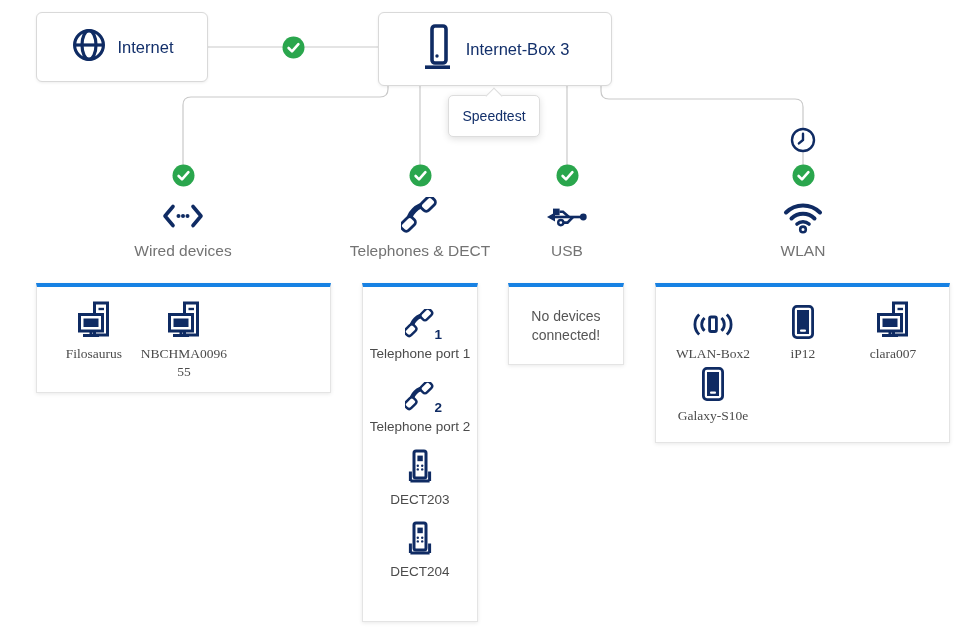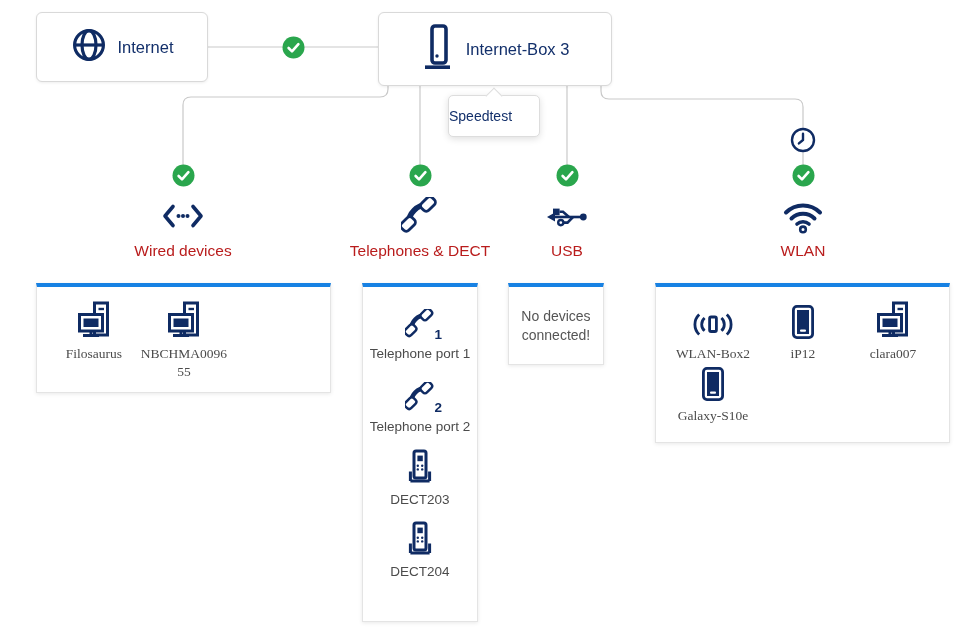--- a/index.html
+++ b/index.html
@@ -16,40 +16,40 @@
   .node-internet { left:36px; top:12px; width:172px; height:70px; }
   .node-router  { left:378px; top:12px; width:234px; height:74px; }
   .node-label { color:#13306b; font-size:16.5px; }
 
   .check { position:absolute; z-index:3; width:23px; height:23px; }
   .check-link { left:282px; top:36px; }
   .clock { position:absolute; left:790px; top:127px; z-index:3; width:26px; height:26px; }
 
   .tooltip { position:absolute; left:448px; top:95px; width:92px; height:42px; background:#fff;
     border:1px solid #ddd; border-radius:5px; box-shadow:0 2px 7px rgba(0,0,0,.13);
-    display:flex; align-items:center; z-index:4; cursor:pointer; }
+    display:flex; align-items:center; justify-content:center; z-index:4; cursor:pointer; }
   .tooltip::before { content:""; position:absolute; top:-6px; left:50%; margin-left:-6px;
     width:11px; height:11px; background:#fff; border-left:1px solid #ddd; border-top:1px solid #ddd;
     transform:rotate(45deg); }
   .tooltip-label { color:#13306b; font-size:14px; position:relative; z-index:1; }
 
   .branch { position:absolute; top:164px; width:200px; text-align:center; z-index:2; }
   .branch-check { height:23px; display:flex; justify-content:center; }
   .branch-icon { height:44px; margin-top:7px; display:flex; align-items:center; justify-content:center; }
-  .branch-label { margin-top:4px; color:#b91c1c; font-size:15.5px; }
+  .branch-label { margin-top:4px; color:#737373; font-size:15.5px; }
   .branch-wired  { left:83px; }
   .branch-phones { left:320px; }
   .branch-usb    { left:467px; }
   .branch-wlan   { left:703px; }
 
   .card { position:absolute; top:283px; background:#fff; border:1px solid #e4e4e4;
     border-top:4px solid #1781e3; box-shadow:0 1px 4px rgba(0,0,0,.09); z-index:2; }
   .card-wired { left:36px; width:295px; height:110px; }
   .card-phones { left:362px; width:116px; height:339px; }
-  .card-usb { left:508px; width:96px; height:82px; }
+  .card-usb { left:508px; width:116px; height:82px; }
   .card-wlan { left:655px; width:295px; height:160px; }
 
   .grid3 { display:grid; grid-template-columns:repeat(3,90px); padding:14px 0 0 12px; justify-items:center; align-items:start; }
   .grid3 .device { width:90px;font-family:Liberation Serif, serif; }
   .stack { display:flex; flex-direction:column; align-items:center; padding-top:14px; }
   .stack .device { width:104px; margin-bottom:11px; }
 
   .device { display:flex; flex-direction:column; align-items:center; text-align:center; cursor:pointer; }
   .dev-icon { position:relative; height:38px; display:flex; align-items:flex-end; justify-content:center; }
   .dev-badge { position:absolute; right:-7px; bottom:-3px; color:#0f2b63; font-weight:bold; font-size:13.5px; }

